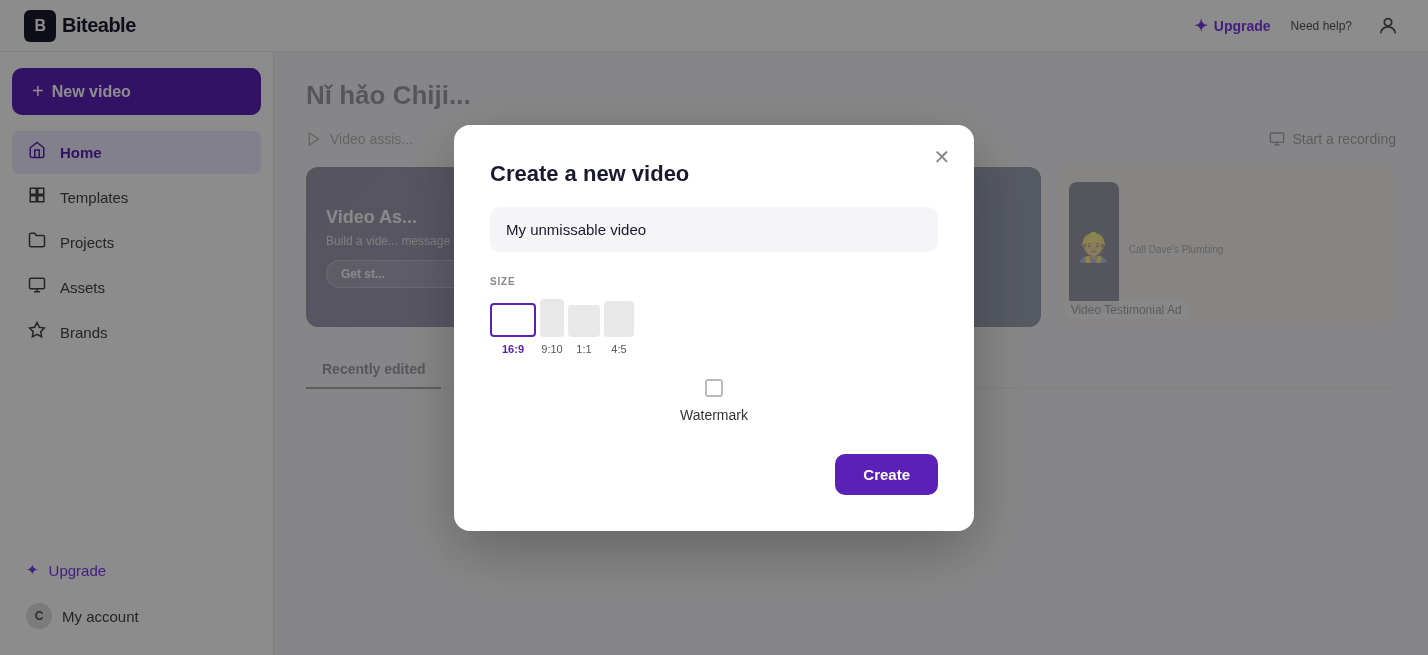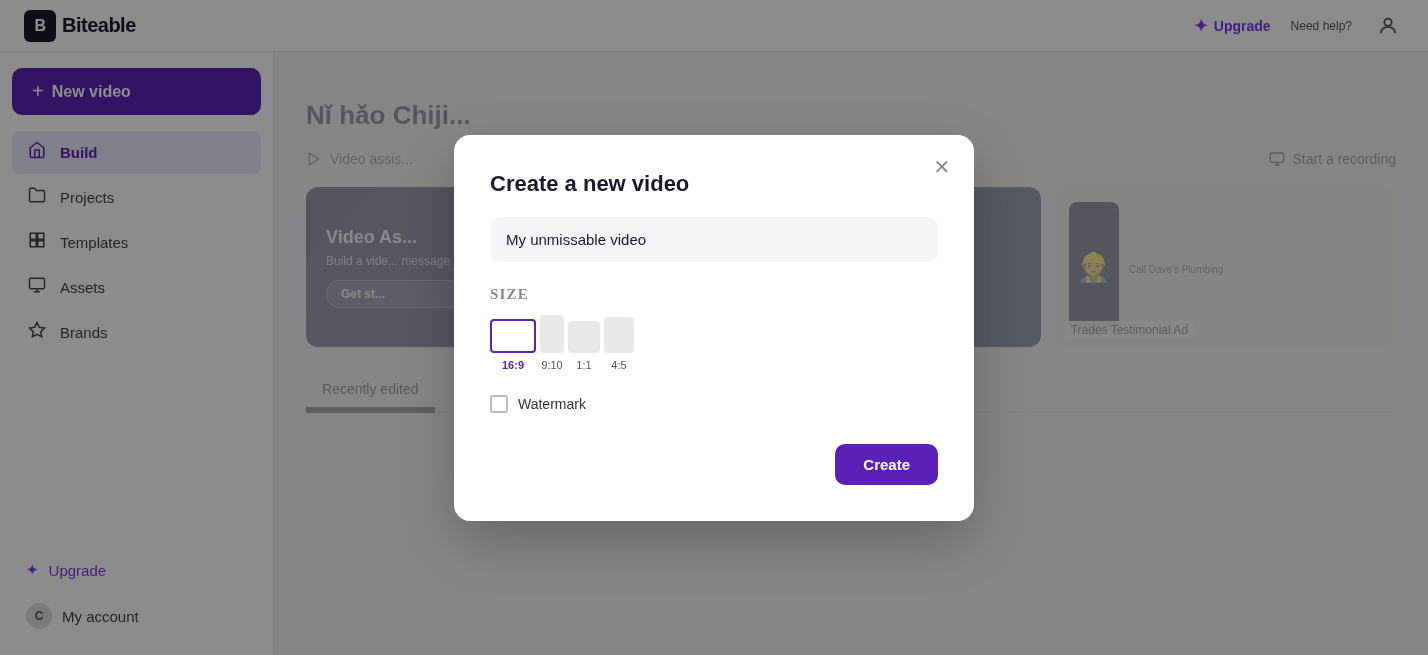--- a/index.html
+++ b/index.html
@@ -199,21 +199,20 @@
       flex: 1;
       overflow-y: auto;
       padding: 28px 32px;
       position: relative;
     }
     .content-header {
       font-size: 26px;
       font-weight: 700;
       color: #1a1a2e;
       margin-bottom: 20px;
-      margin-top: 20px;
     }
     .action-row {
       display: flex;
       align-items: center;
       gap: 16px;
       margin-bottom: 20px;
     }
     .action-btn {
       display: flex;
       align-items: center;
@@ -301,22 +300,22 @@
       border-bottom: 2px solid transparent;
       margin-bottom: -2px;
       font-weight: 500;
       background: none;
       border-top: none;
       border-left: none;
       border-right: none;
     }
     .tab-item.active {
       color: #1a1a2e;
-      border-bottom: 6px solid #404040;
-      font-weight: 400;
+      border-bottom: 2px solid #404040;
+      font-weight: 700;
     }
 
     
     .overlay {
       position: fixed;
       inset: 0;
       background: rgba(0,0,0,0.45);
       z-index: 100;
       display: flex;
       align-items: center;
@@ -365,27 +364,26 @@
       margin-bottom: 24px;
       outline: none;
     }
     .modal-row {
       display: flex;
       gap: 28px;
       margin-bottom: 24px;
     }
     .modal-section { flex: 1; }
     .modal-section-label {
-      font-size: 15px;
+      font-size: 10px;
       font-weight: 700;
       color: #888;
       text-transform: uppercase;
       letter-spacing: 0.08em;
       margin-bottom: 12px;
-      font-family: Liberation Serif, serif;
     }
 
     
     .size-options {
       display: flex;
       gap: 4px;
       align-items: flex-end;
     }
     .size-option {
       display: flex;
@@ -470,20 +468,21 @@
     }
     .bp-yellow { flex: 1.5; background: #ffd93d; }
     .bp-teal2 { flex: 1; background: #00d4b4; }
 
     
     .watermark-row {
       display: flex;
       align-items: center;
       gap: 10px;
       margin-bottom: 31px;
+      flex-direction: column;
     }
     .watermark-checkbox {
       width: 18px;
       height: 18px;
       border: 2px solid #bbb;
       border-radius: 3px;
       cursor: pointer;
       flex-shrink: 0;
       background: #fff;
     }
@@ -551,40 +550,40 @@
       <span>New video</span>
     </button>
     <div class="nav-items">
       <button class="nav-item active">
         <span class="nav-icon">
           <svg width="18" height="18" viewBox="0 0 24 24" fill="none" stroke="currentColor" stroke-width="2">
               <path d="M3 9l9-7 9 7v11a2 2 0 01-2 2H5a2 2 0 01-2-2z"></path>
               <polyline points="9,22 9,12 15,12 15,22"></polyline>
             </svg>
         </span>
-        <span>Build</span>
-      </button>
-      <button class="nav-item">
-        <span class="nav-icon">
-          <svg width="18" height="18" viewBox="0 0 24 24" fill="none" stroke="currentColor" stroke-width="2">
-              <path d="M22 19a2 2 0 01-2 2H4a2 2 0 01-2-2V5a2 2 0 012-2h5l2 3h9a2 2 0 012 2z"></path>
-            </svg>
-        </span>
-        <span>Projects</span>
+        <span>Home</span>
       </button>
       <button class="nav-item">
         <span class="nav-icon">
           <svg width="18" height="18" viewBox="0 0 24 24" fill="none" stroke="currentColor" stroke-width="2">
               <rect x="3" y="3" width="8" height="8"></rect>
               <rect x="13" y="3" width="8" height="8"></rect>
               <rect x="3" y="13" width="8" height="8"></rect>
               <rect x="13" y="13" width="8" height="8"></rect>
             </svg>
         </span>
         <span>Templates</span>
+      </button>
+      <button class="nav-item">
+        <span class="nav-icon">
+          <svg width="18" height="18" viewBox="0 0 24 24" fill="none" stroke="currentColor" stroke-width="2">
+              <path d="M22 19a2 2 0 01-2 2H4a2 2 0 01-2-2V5a2 2 0 012-2h5l2 3h9a2 2 0 012 2z"></path>
+            </svg>
+        </span>
+        <span>Projects</span>
       </button>
       <button class="nav-item">
         <span class="nav-icon">
           <svg width="18" height="18" viewBox="0 0 24 24" fill="none" stroke="currentColor" stroke-width="2">
               <rect x="2" y="3" width="20" height="14" rx="2"></rect>
               <line x1="8" y1="21" x2="16" y2="21"></line>
               <line x1="12" y1="17" x2="12" y2="21"></line>
             </svg>
         </span>
         <span>Assets</span>
@@ -644,21 +643,21 @@
         </div>
         <div class="template-card" style="background:#f5f0e8; position:relative;">
           <div style="display:flex; height:100%; align-items:center; padding:12px; gap:10px;">
             <div style="background:#1a1a3e; border-radius:8px; width:50px; height:130px; display:flex; align-items:center; justify-content:center; flex-shrink:0;">
               <div style="color:#ffd700; font-size:28px;">👷</div>
             </div>
             <div style="flex:1;">
               <div style="font-size:10px; color:#555; margin-top:4px;">Call Dave's Plumbing</div>
             </div>
           </div>
-          <div class="card-title">Trades Testimonial Ad</div>
+          <div class="card-title">Video Testimonial Ad</div>
         </div>
       </div>
       <div class="tabs">
         <button class="tab-item active">Recently edited</button>
       </div>
     </div>
   </main>
 </div>
 
 <div class="overlay">

